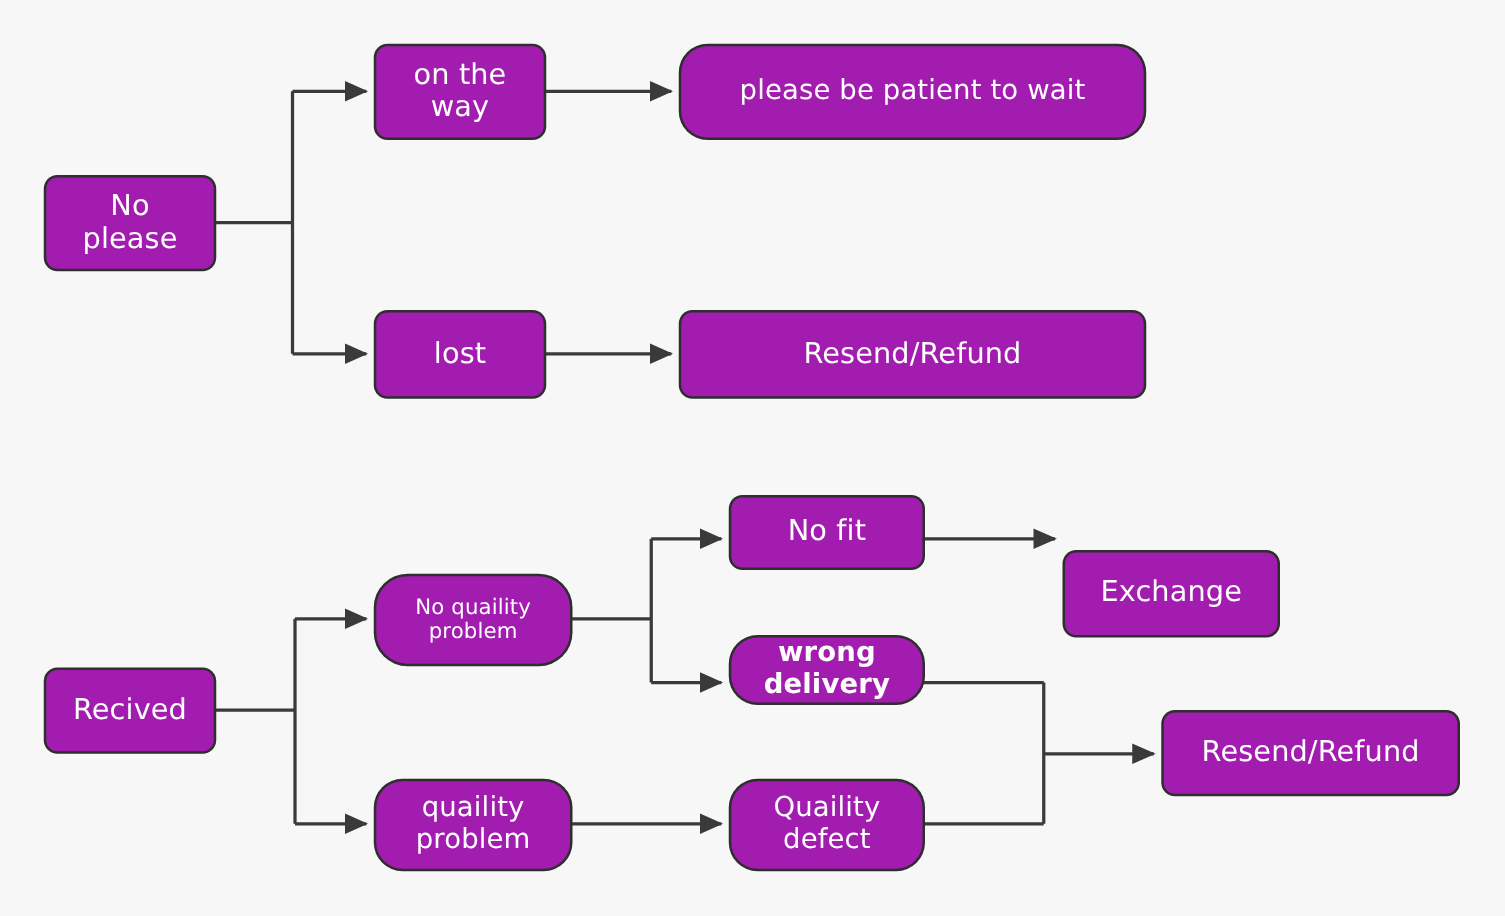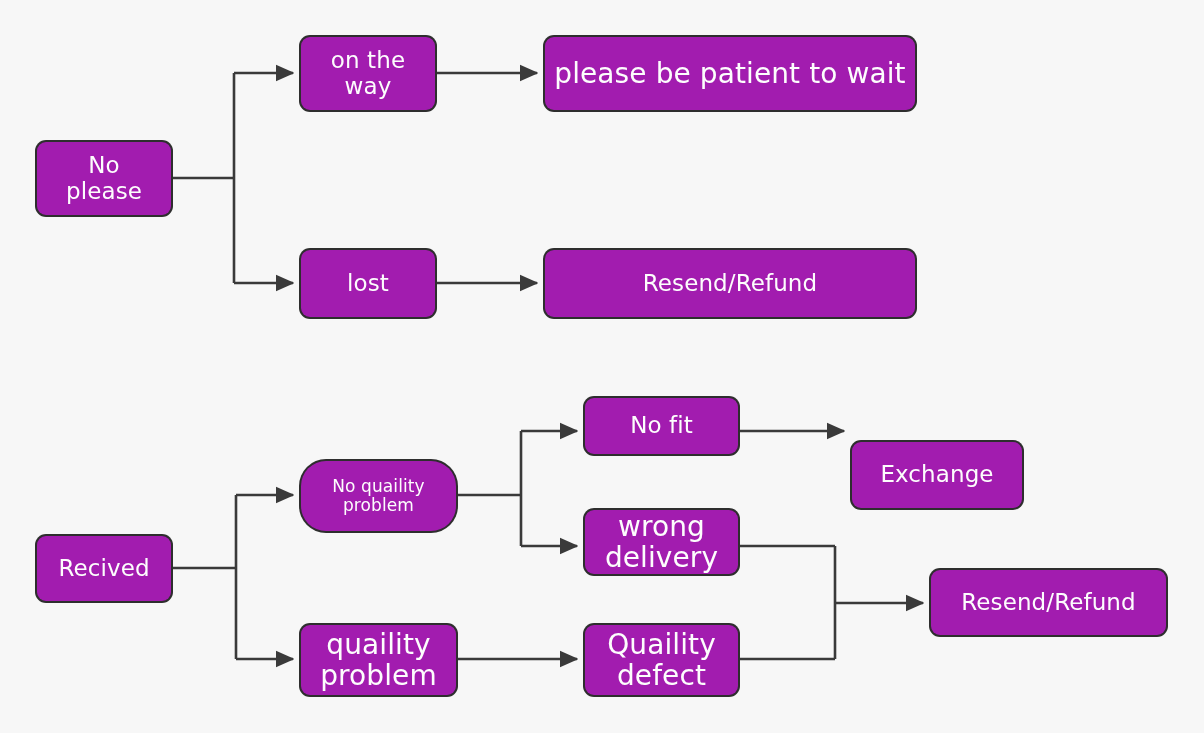--- a/index.html
+++ b/index.html
@@ -42,21 +42,21 @@
     padding: 2px 6px;
     z-index: 2;
     font-weight: 400;
     letter-spacing: 0.1px;
   }
   .node span {
     display: block;
     white-space: pre-line;
   }
   .fs-lg { font-size: 23px; }
-  .fs-md { font-size: 28px; }
+  .fs-md { font-size: 22px; border-radius: 21px; }
   .fs-sm { font-size: 17px; border-radius: 25px; }
 </style>
 </head>
 <body>
 
 <div id="canvas">
 
   <svg class="edges" viewBox="0 0 1204 733">
     <defs>
       <marker id="arrow" viewBox="0 0 10 10" refX="9.2" refY="5" markerWidth="7.2" markerHeight="7.2" orient="auto-start-reverse">
@@ -140,21 +140,21 @@
   </div>
 
   <div class="node fs-lg" style="left:585px; top:398px; width:153px; height:56px;">
     <span>No fit</span>
   </div>
 
   <div class="node fs-lg" style="left:852px; top:398px; width:170px; height:66px;margin-top:44px;">
     <span>Exchange</span>
   </div>
 
-  <div class="node fs-md" style="left:585px; top:510px; width:153px; height:64px;">
+  <div class="node fs-md" style="left:585px; top:510px; width:153px; height:52px;font-weight:bold;">
     <span>wrong
 delivery</span>
   </div>
 
   <div class="node fs-md" style="left:585px; top:625px; width:153px; height:70px;">
     <span>Quaility
 defect</span>
   </div>
 
   <div class="node fs-lg" style="left:931px; top:570px; width:235px; height:65px;">

